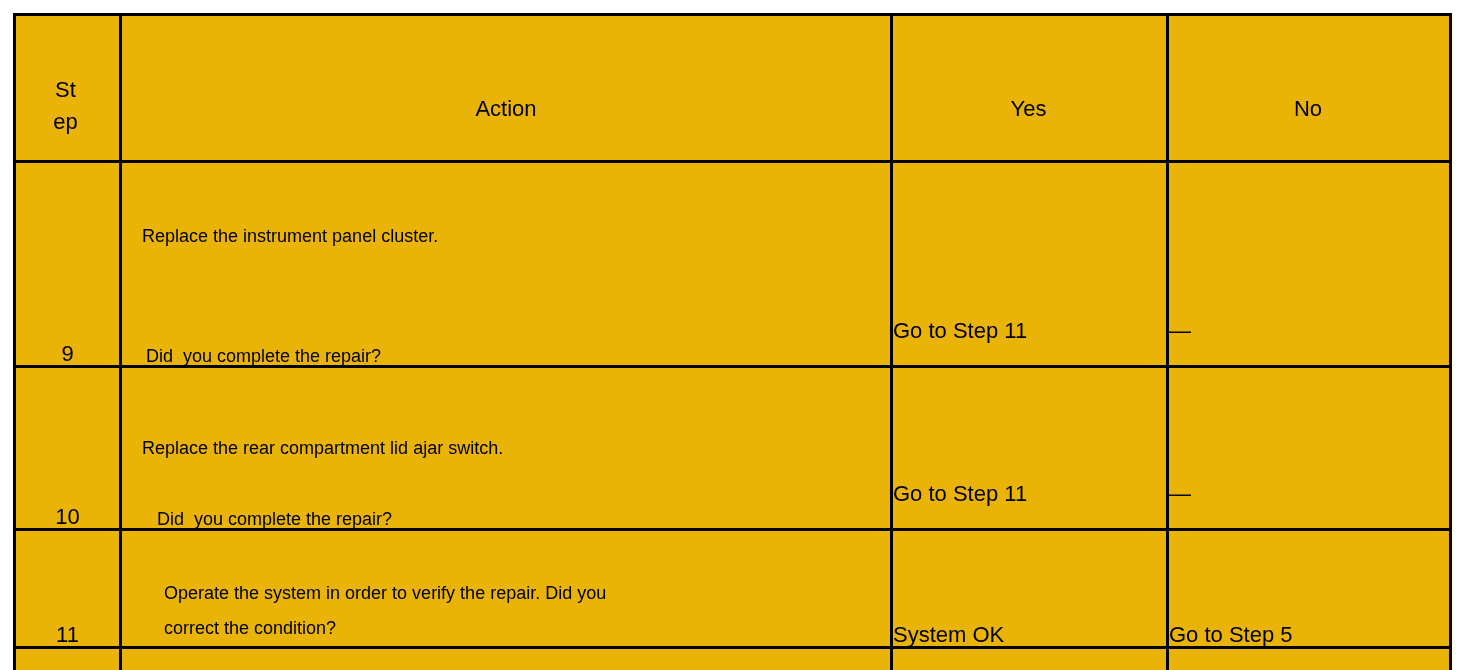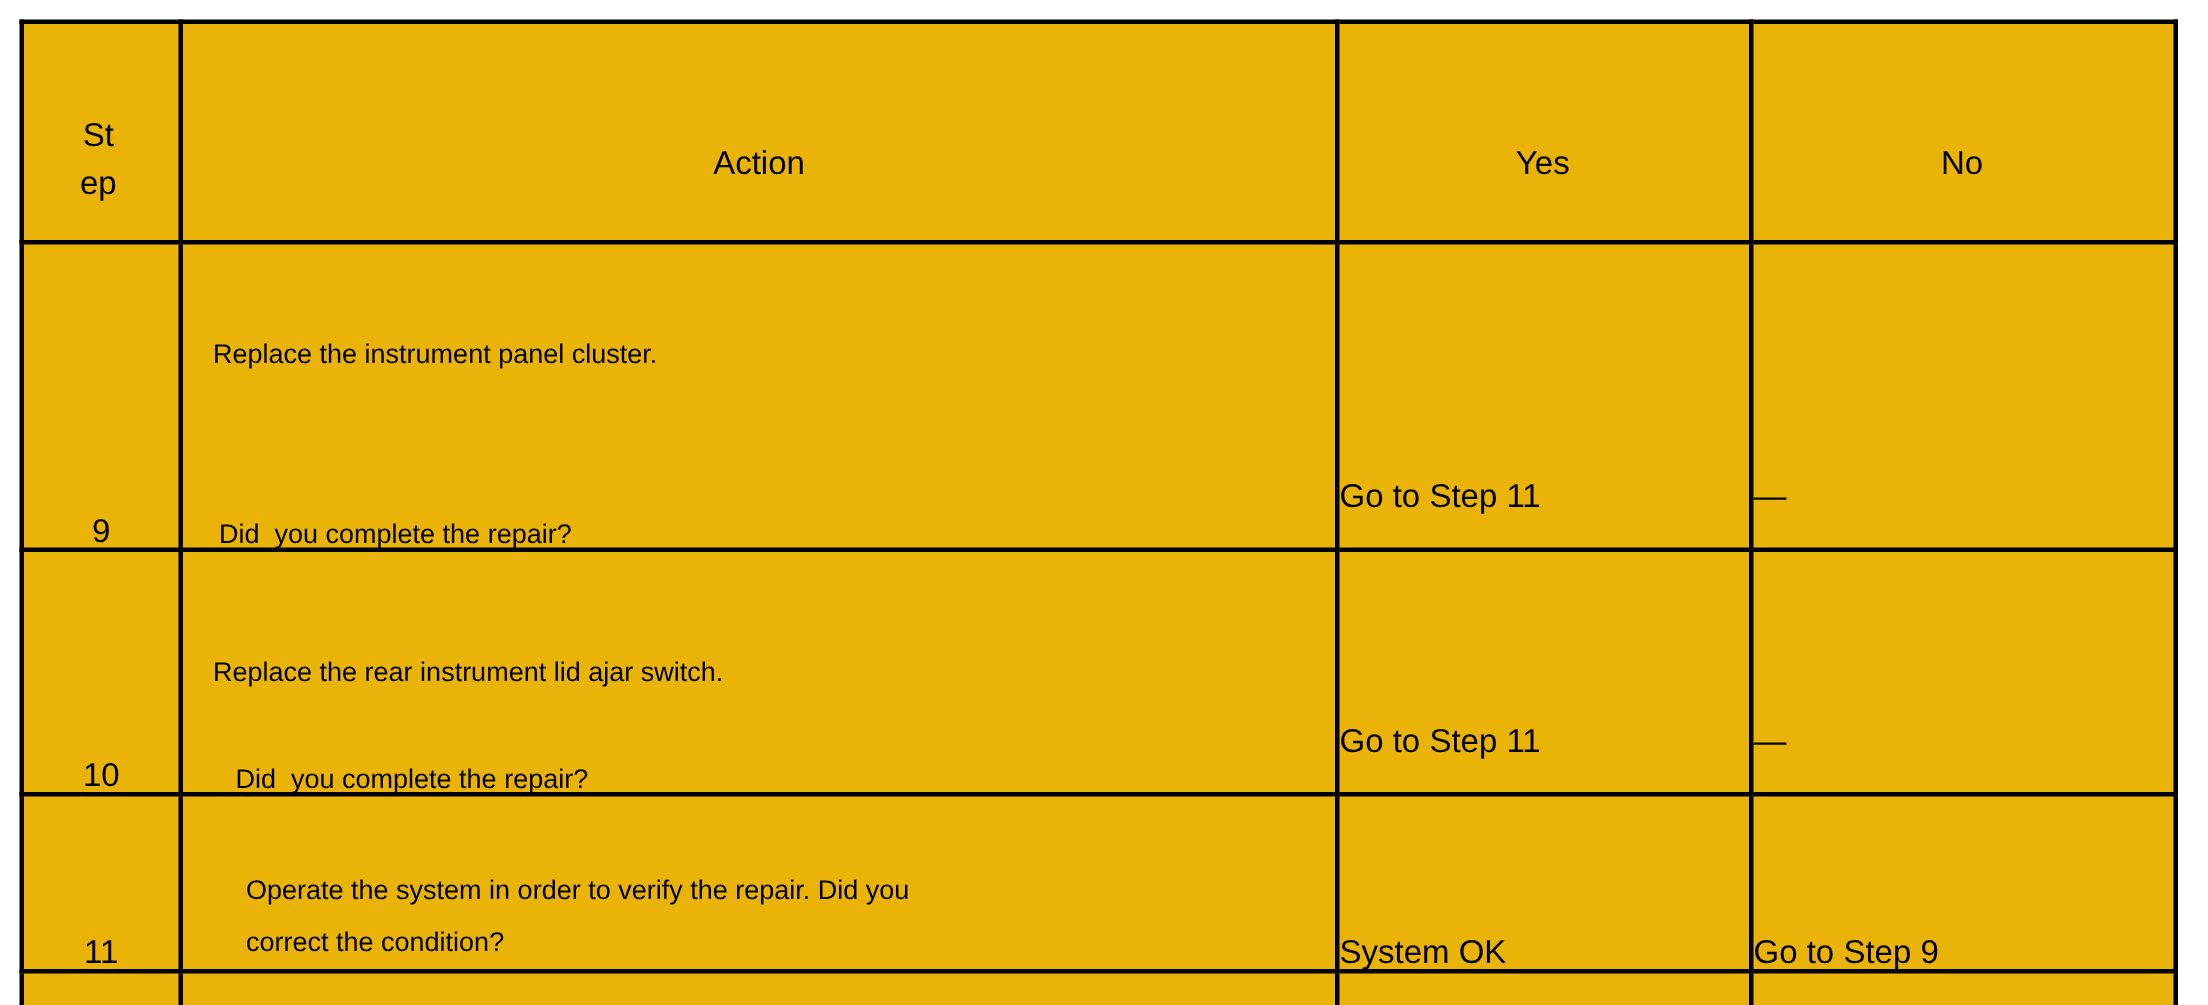--- a/index.html
+++ b/index.html
@@ -165,21 +165,21 @@
       </td>
       <td class="answer-cell">
         <span class="acell">—</span>
       </td>
     </tr>
 
     <tr class="row-10">
       <td class="step-cell">10</td>
       <td class="action-cell">
         <span class="action-inner">
-          <span class="action-line">Replace the rear instrument lid ajar switch.</span>
+          <span class="action-line">Replace the rear compartment lid ajar switch.</span>
           <span class="action-gap-10"></span>
           <span class="action-line indent-2">Did  you complete the repair?</span>
         </span>
       </td>
       <td class="answer-cell">
         <span class="acell">Go to Step 11</span>
       </td>
       <td class="answer-cell">
         <span class="acell">—</span>
       </td>
@@ -190,21 +190,21 @@
       <td class="action-cell">
         <span class="action-inner">
           <span class="action-line wrap-line">Operate the system in order to verify the repair. Did you</span>
           <span class="action-line wrap-line">correct the condition?</span>
         </span>
       </td>
       <td class="answer-cell mid">
         <span class="acell">System OK</span>
       </td>
       <td class="answer-cell mid">
-        <span class="acell">Go to Step 9</span>
+        <span class="acell">Go to Step 5</span>
       </td>
     </tr>
 
     <tr class="row-partial">
       <td></td>
       <td></td>
       <td></td>
       <td></td>
     </tr>
 

